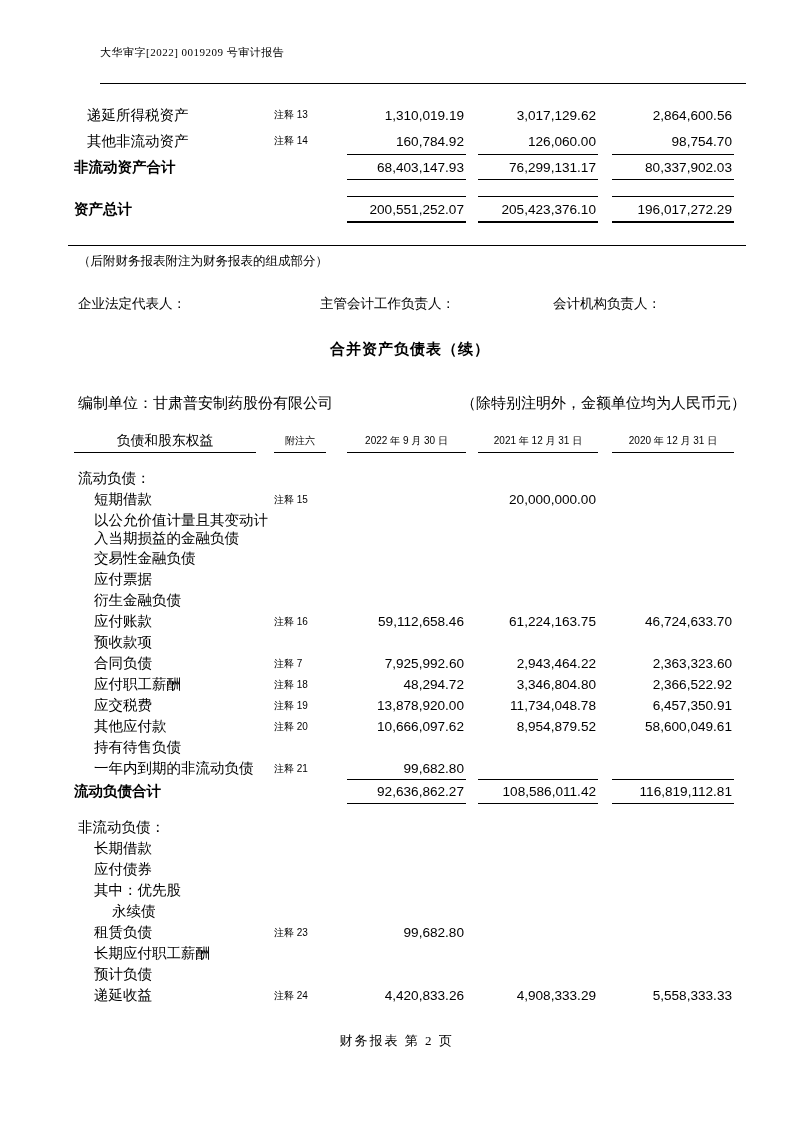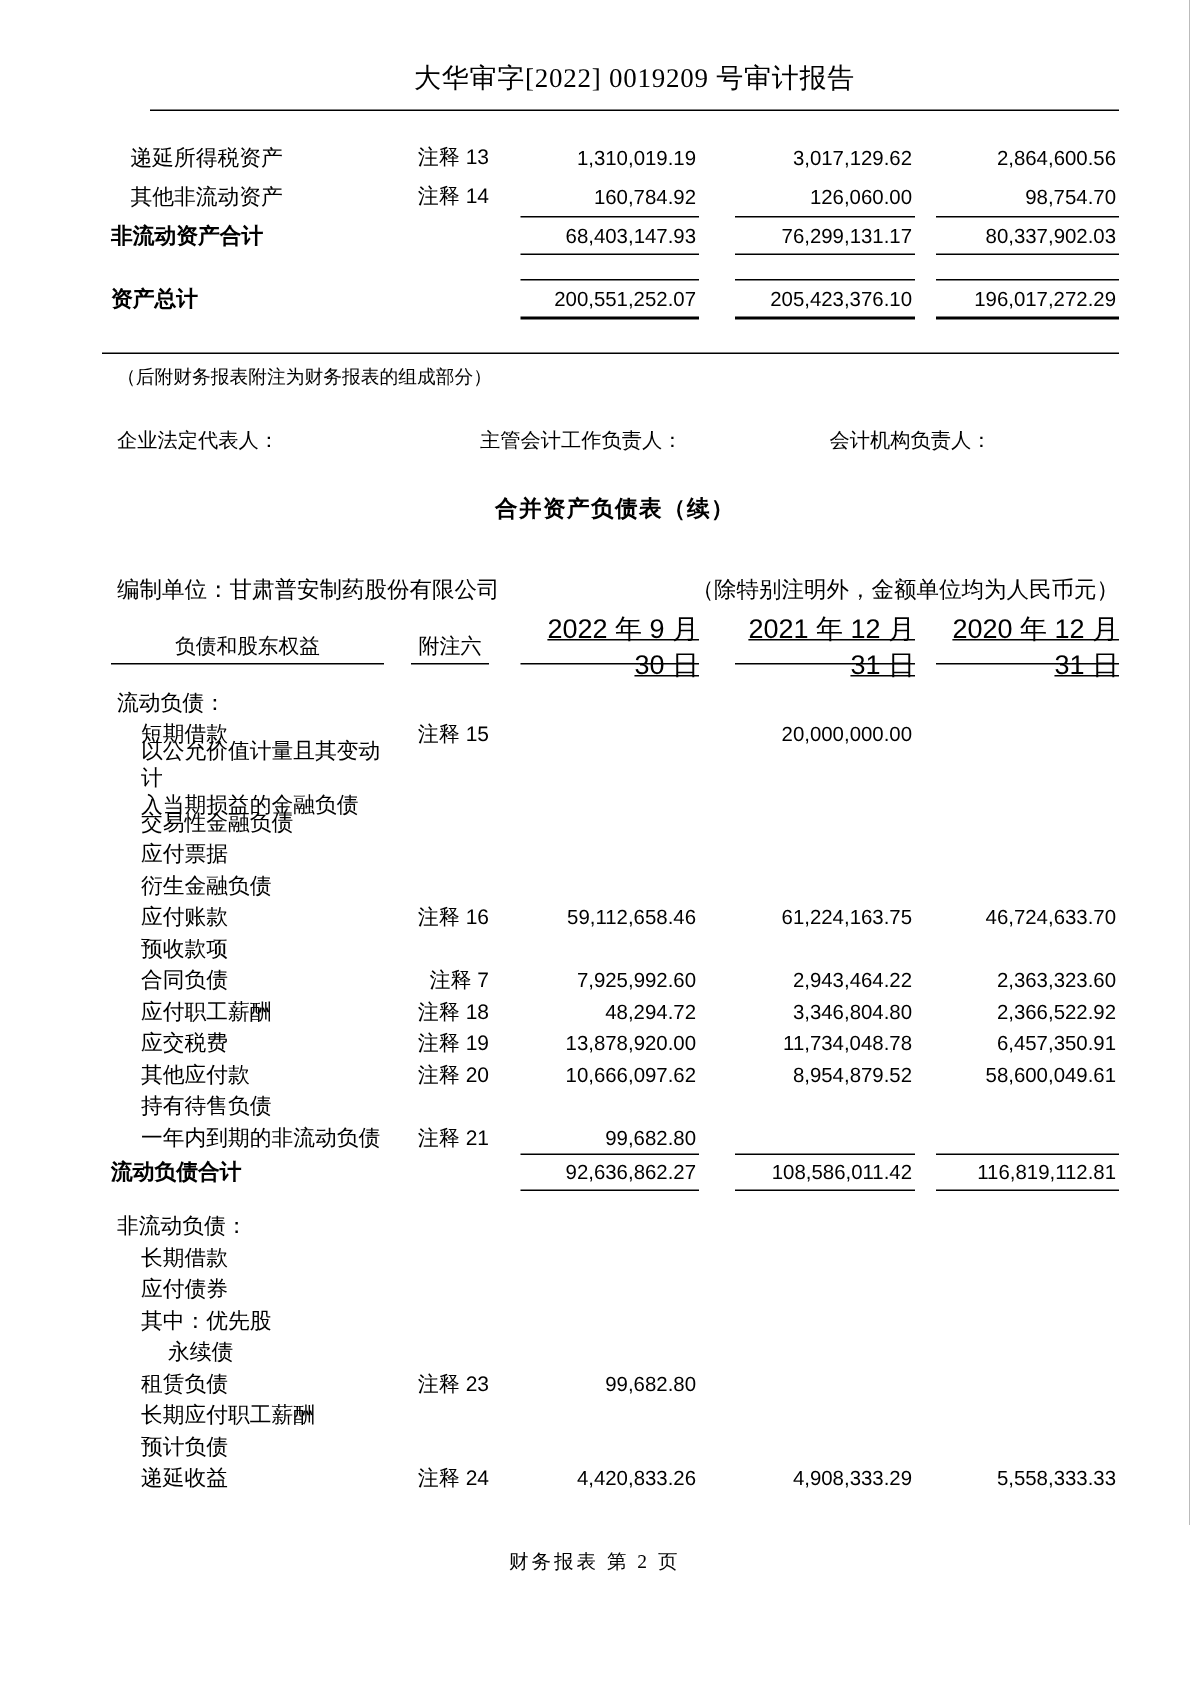--- a/index.html
+++ b/index.html
@@ -3,32 +3,32 @@
 <meta charset="utf-8">
 <style>
   html,body{margin:0;padding:0;background:#888;}
   .page{
     width:793px;height:1122px;background:#ffffff;position:relative;
     box-sizing:border-box;padding:0 47px 0 74px;overflow:hidden;
     font-family:"Liberation Serif","DejaVu Serif",serif;color:#000;
   }
   
   .doc-header{
-    margin:44px 0 0 26px;text-align:center;font-size:18px;line-height:17px;
-    border-bottom:1.6px solid #000;padding-bottom:12px;letter-spacing:.5px;
+    margin:44px 0 0 26px;text-align:left;font-size:11px;line-height:17px;
+    border-bottom:1.6px solid #000;padding-bottom:22px;letter-spacing:.5px;
   }
   
   .trow{display:flex;align-items:center;height:21px;font-size:14.5px;}
   .c-label{width:182px;padding-left:20px;box-sizing:border-box;white-space:nowrap;}
-  .c-note{width:52px;margin-left:18px;text-align:right;box-sizing:border-box;
-          font-family:"Liberation Sans","DejaVu Sans",sans-serif;font-size:14px;}
+  .c-note{width:52px;margin-left:18px;text-align:left;box-sizing:border-box;
+          font-family:"Liberation Sans","DejaVu Sans",sans-serif;font-size:10px;}
   .c-v{box-sizing:border-box;text-align:right;padding-right:2px;
        font-family:"Liberation Sans","DejaVu Sans",sans-serif;font-size:13.6px;}
   .c-v1{width:119px;margin-left:21px;}
-  .c-v2{width:120px;margin-left:24px;}
+  .c-v2{width:120px;margin-left:12px;}
   .c-v3{width:122px;margin-left:14px;}
   .trow.section .c-label{padding-left:4px;}
   .trow.deep .c-label{padding-left:38px;}
   .trow.item2{height:38px;}
   .trow.item2 .c-label{width:auto;white-space:pre-line;line-height:18px;}
   .trow.total,.trow.grand{height:25px;}
   .trow.total .c-label,.trow.grand .c-label{padding-left:0;font-weight:bold;}
   .trow.total .c-v,.trow.grand .c-v{
     border-top:1.3px solid #000;border-bottom:1.3px solid #000;
     height:100%;display:flex;align-items:center;justify-content:flex-end;
@@ -51,22 +51,22 @@
   
   .title{margin-top:27px;text-align:center;font-size:15px;font-weight:bold;letter-spacing:1px;}
   .meta-row{margin-top:35px;display:flex;justify-content:space-between;font-size:15px;}
   .meta-row .left{padding-left:4px;}
   
   .tbl2{margin-top:16px;}
   .thead{height:24px;align-items:flex-end;font-size:13.8px;}
   .thead>div{border-bottom:1.4px solid #000;height:100%;display:flex;
              align-items:center;justify-content:center;box-sizing:border-box;}
   .thead .c-label{padding-left:0;}
-  .thead .c-v{padding-right:0;font-size:18px;
-              font-family:"Liberation Sans","DejaVu Sans",sans-serif;text-decoration:underline;}
+  .thead .c-v{padding-right:0;font-size:10px;
+              font-family:"Liberation Sans","DejaVu Sans",sans-serif;}
   .tbl2-rows{margin-top:15px;}
   
   .footer{position:absolute;left:0;right:0;top:1032px;text-align:center;
           font-size:13px;letter-spacing:2px;}
 </style>
 </head>
 <body>
 
 <div class="page">
 

